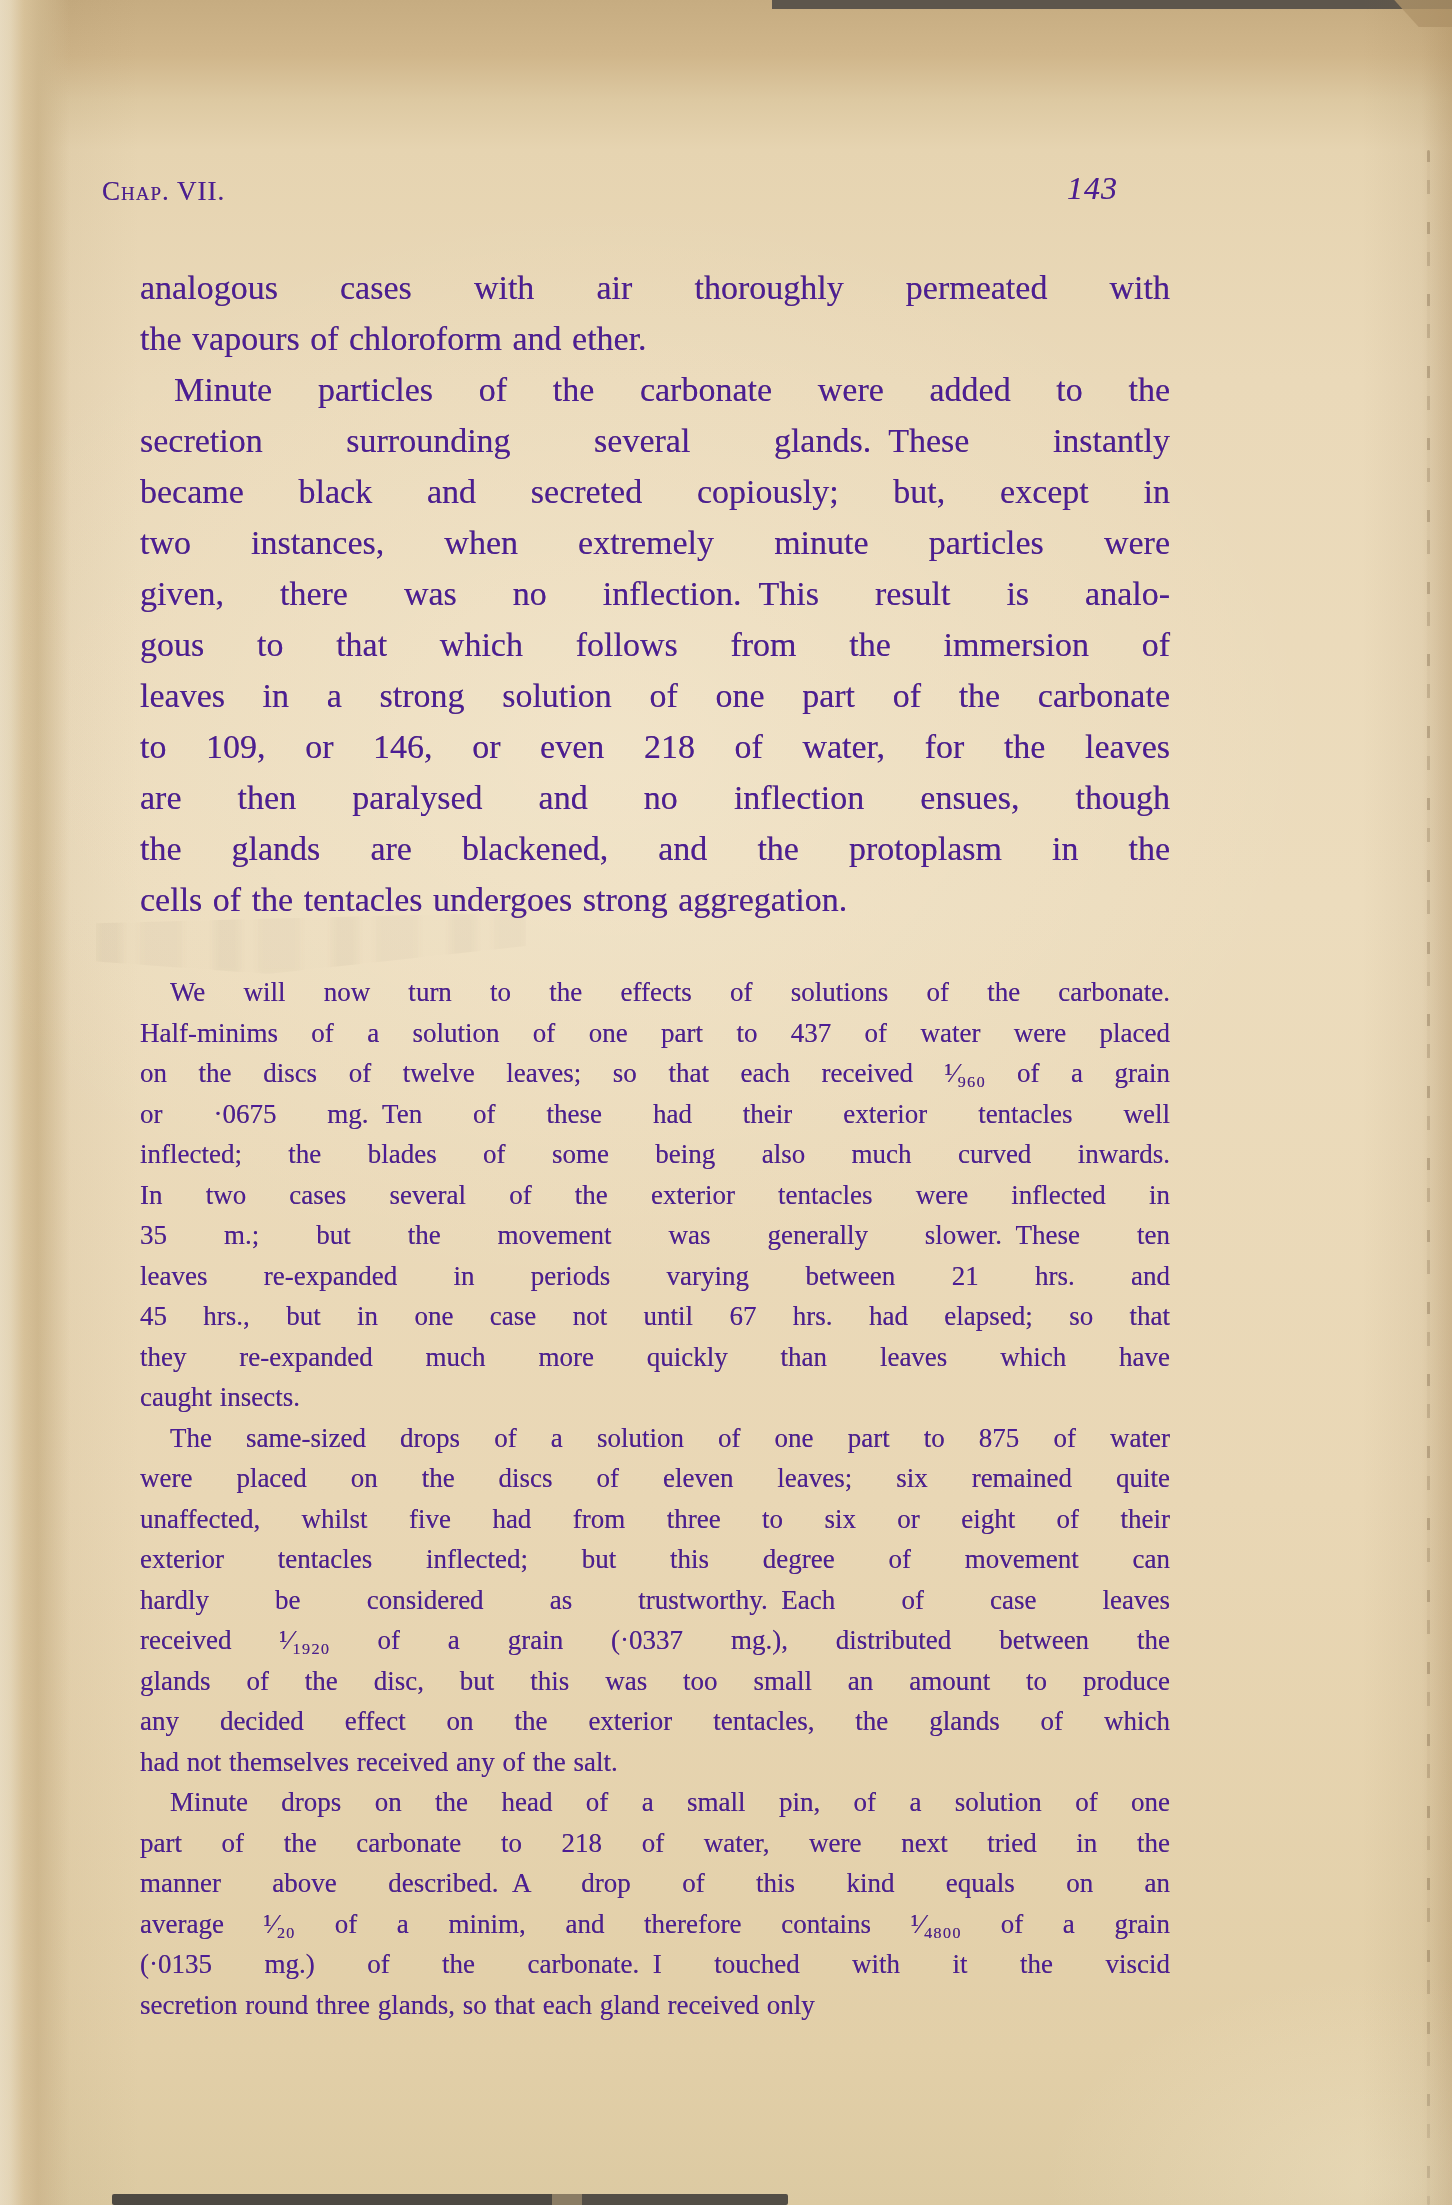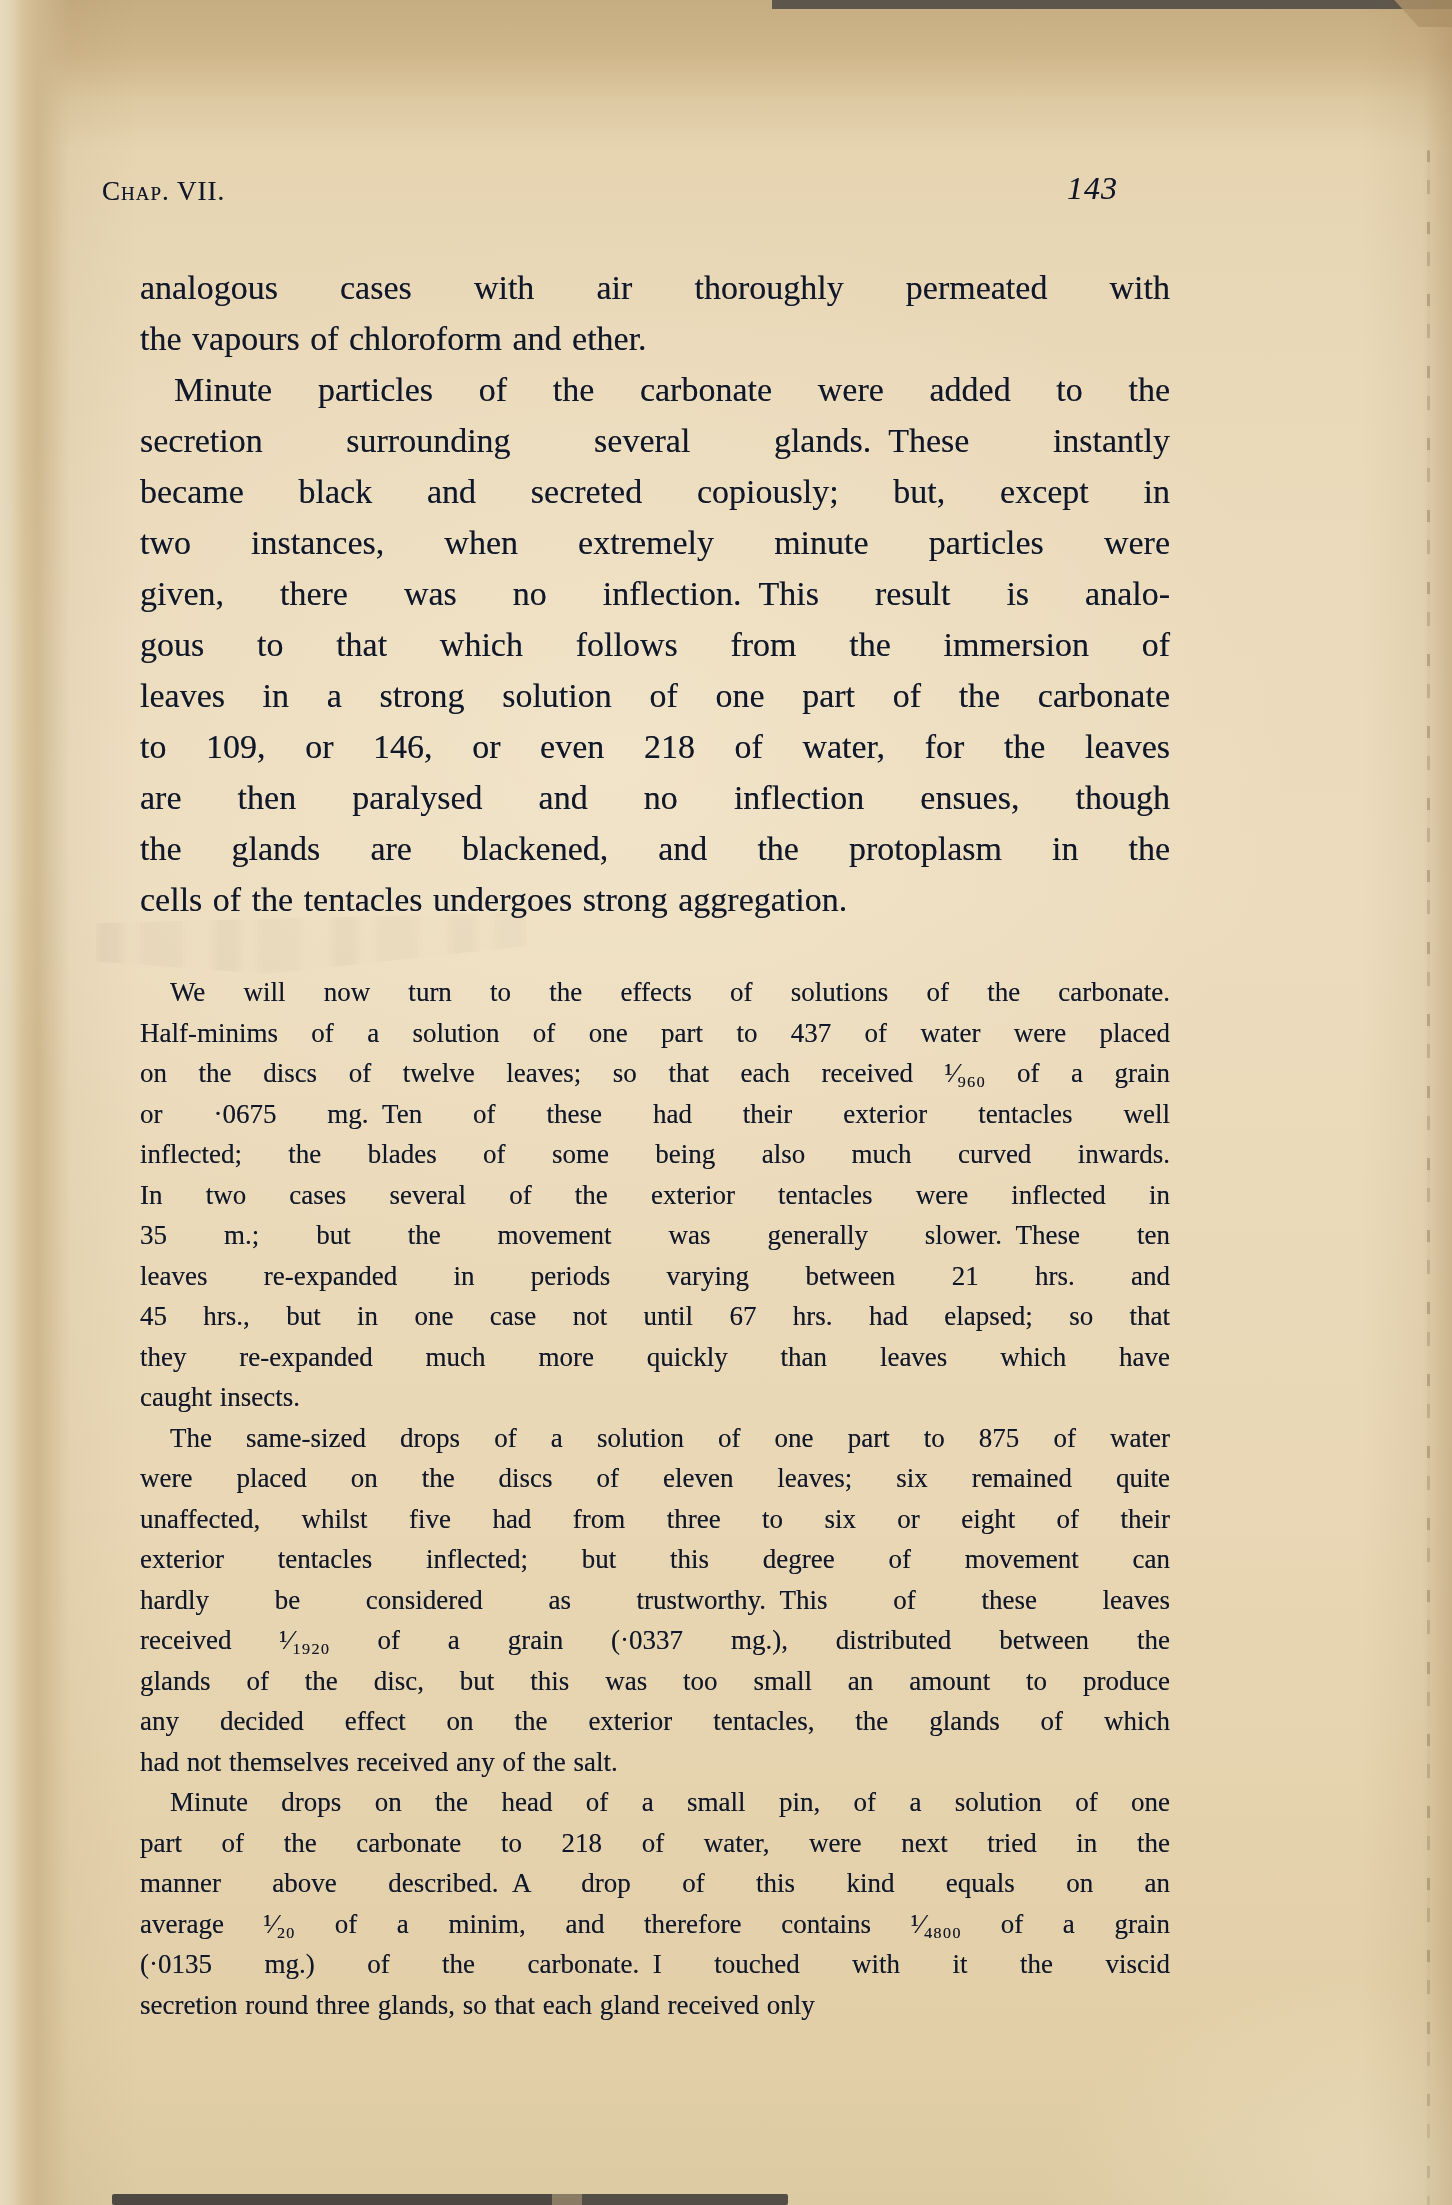--- a/index.html
+++ b/index.html
@@ -62,21 +62,21 @@
     background: repeating-linear-gradient(90deg,
       rgba(96,78,56,0.16) 0 26px, rgba(96,78,56,0.02) 26px 44px,
       rgba(96,78,56,0.12) 44px 86px, rgba(96,78,56,0.02) 86px 118px);
     opacity: 0.30; filter: blur(3px);
     clip-path: polygon(0 18%, 100% 0, 100% 55%, 40% 100%, 0 80%);
   }
 
   
   .content {
     position: absolute; left: 100px; top: 0; width: 1070px;
-    color: #0f172a;
+    color: #4c1d95;
   }
   .running-head {
     position: relative;
     margin-top: 170px;
     height: 44px;
   }
   .running-head .chapter {
     position: absolute; left: 2px; top: 6px;
     font-size: 27px; font-variant: small-caps; letter-spacing: 1px;
   }
@@ -154,21 +154,21 @@
           <div class="line">leaves re-expanded in periods varying between 21 hrs. and</div>
           <div class="line">45 hrs., but in one case not until 67 hrs. had elapsed; so that</div>
           <div class="line">they re-expanded much more quickly than leaves which have</div>
           <div class="line last">caught insects.</div>
         </div>
         <div class="para indent">
           <div class="line">The same-sized drops of a solution of one part to 875 of water</div>
           <div class="line">were placed on the discs of eleven leaves; six remained quite</div>
           <div class="line">unaffected, whilst five had from three to six or eight of their</div>
           <div class="line">exterior tentacles inflected; but this degree of movement can</div>
-          <div class="line">hardly be considered as trustworthy. This of these leaves</div>
+          <div class="line">hardly be considered as trustworthy. Each of case leaves</div>
           <div class="line">received ¹⁄₁₉₂₀ of a grain (·0337 mg.), distributed between the</div>
           <div class="line">glands of the disc, but this was too small an amount to produce</div>
           <div class="line">any decided effect on the exterior tentacles, the glands of which</div>
           <div class="line last">had not themselves received any of the salt.</div>
         </div>
         <div class="para indent">
           <div class="line">Minute drops on the head of a small pin, of a solution of one</div>
           <div class="line">part of the carbonate to 218 of water, were next tried in the</div>
           <div class="line">manner above described. A drop of this kind equals on an</div>
           <div class="line">average ¹⁄₂₀ of a minim, and therefore contains ¹⁄₄₈₀₀ of a grain</div>

